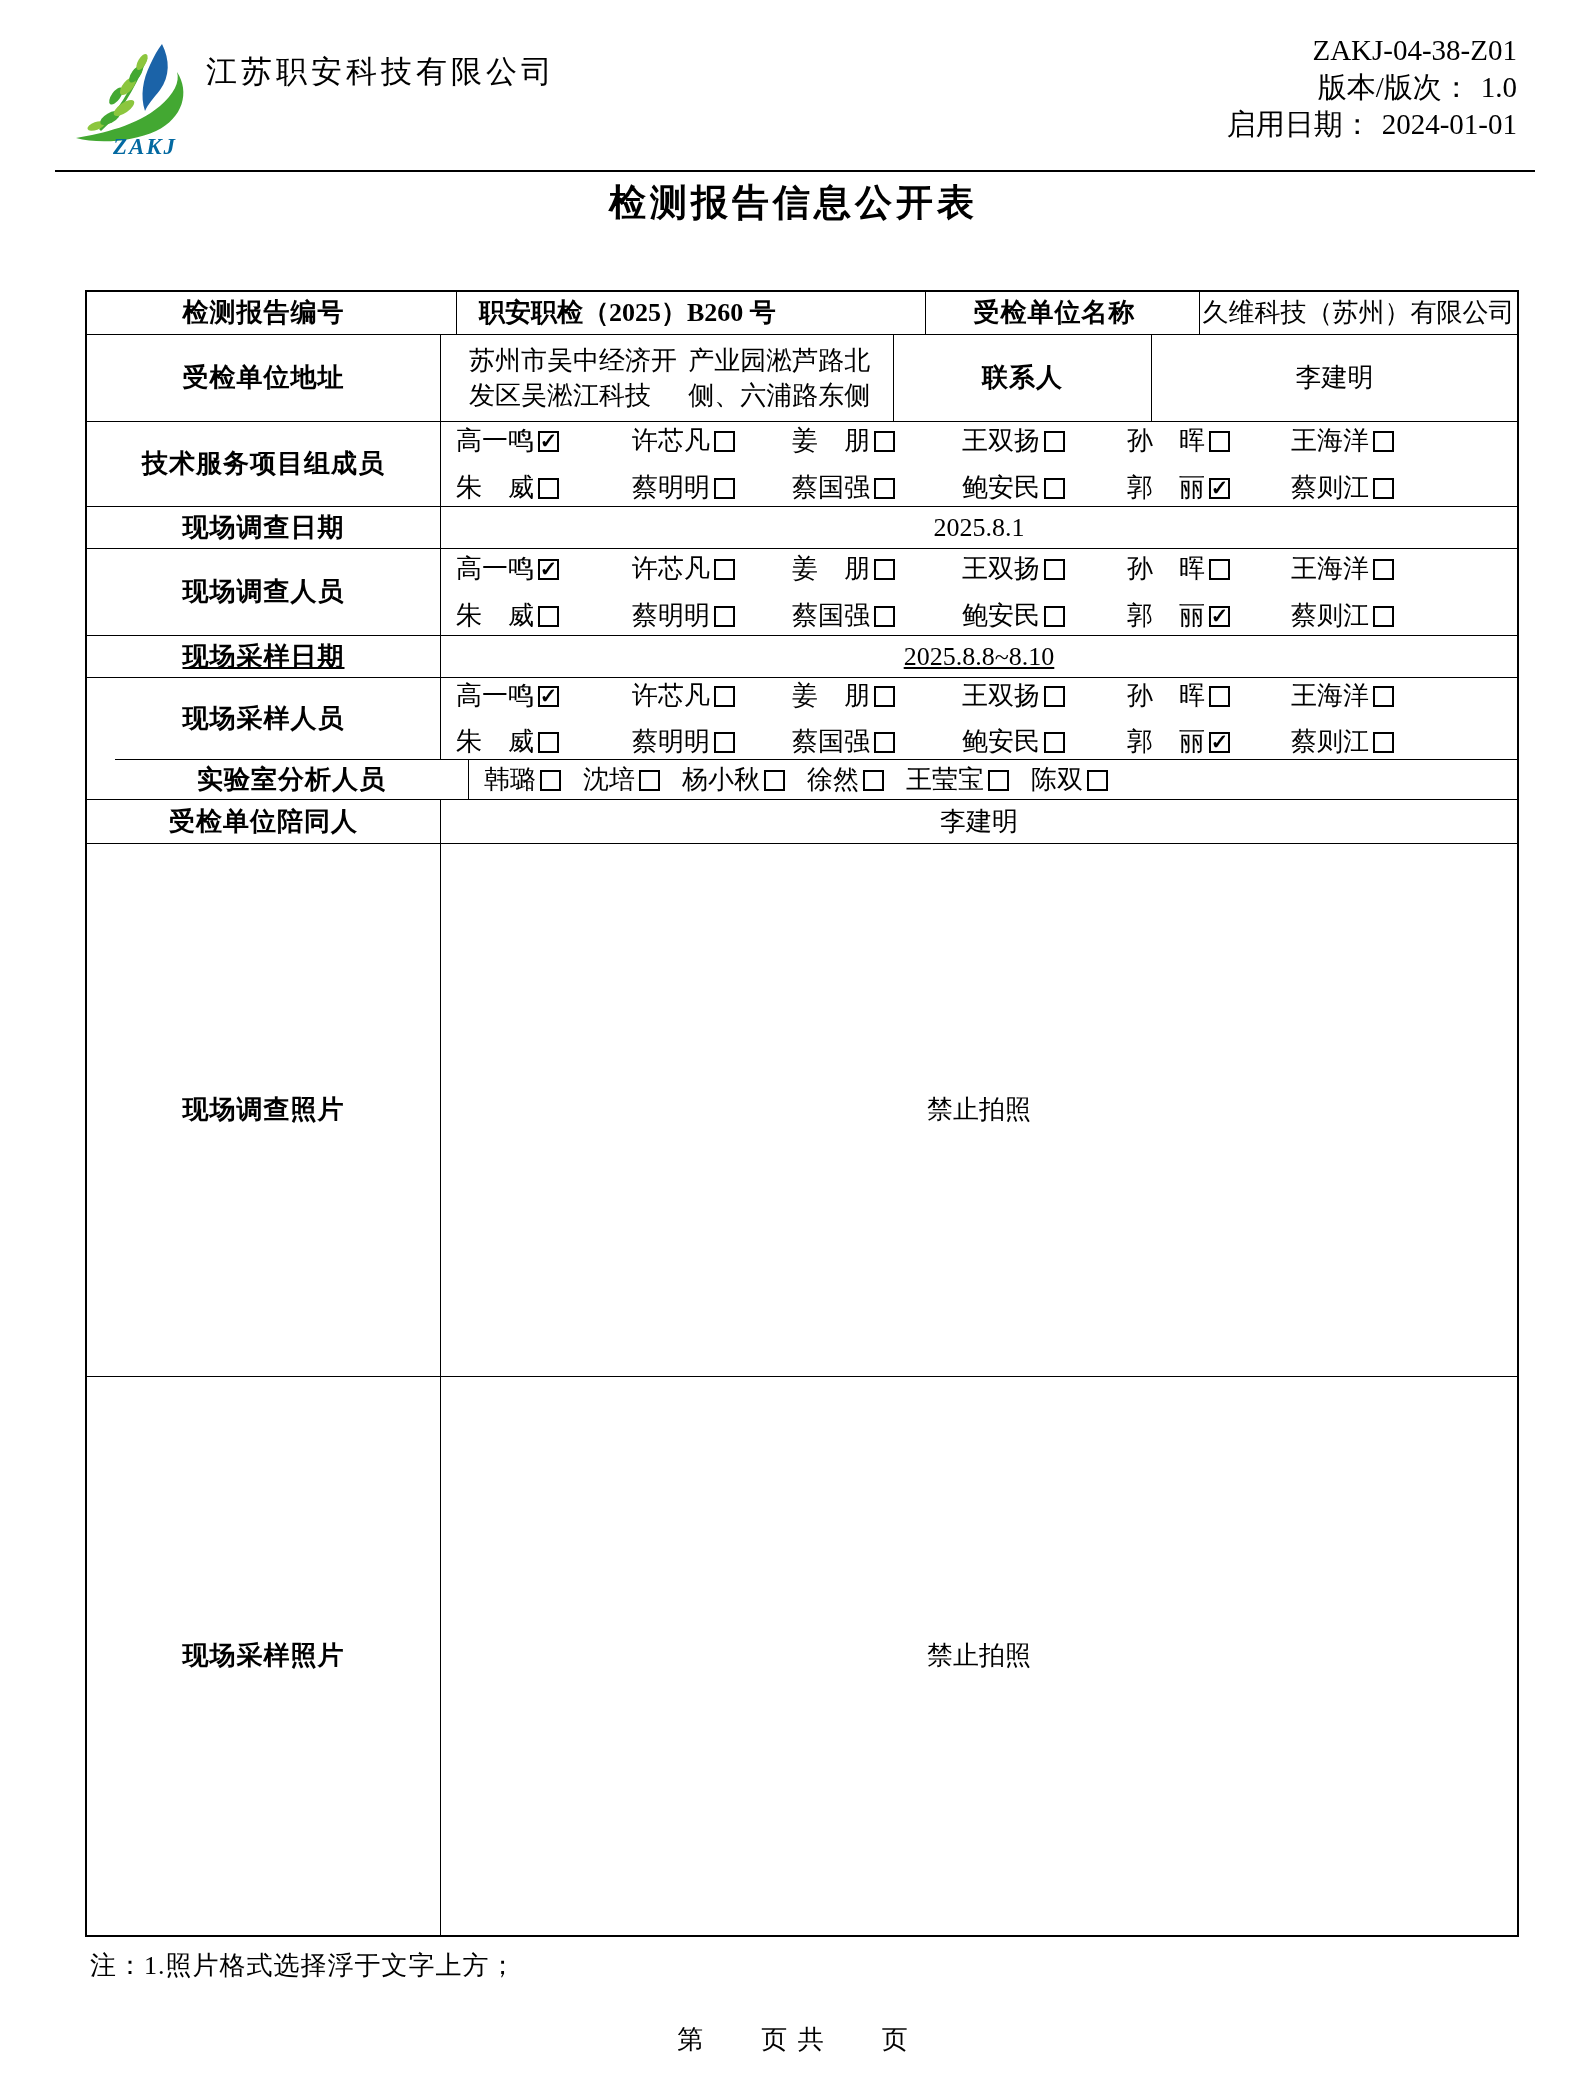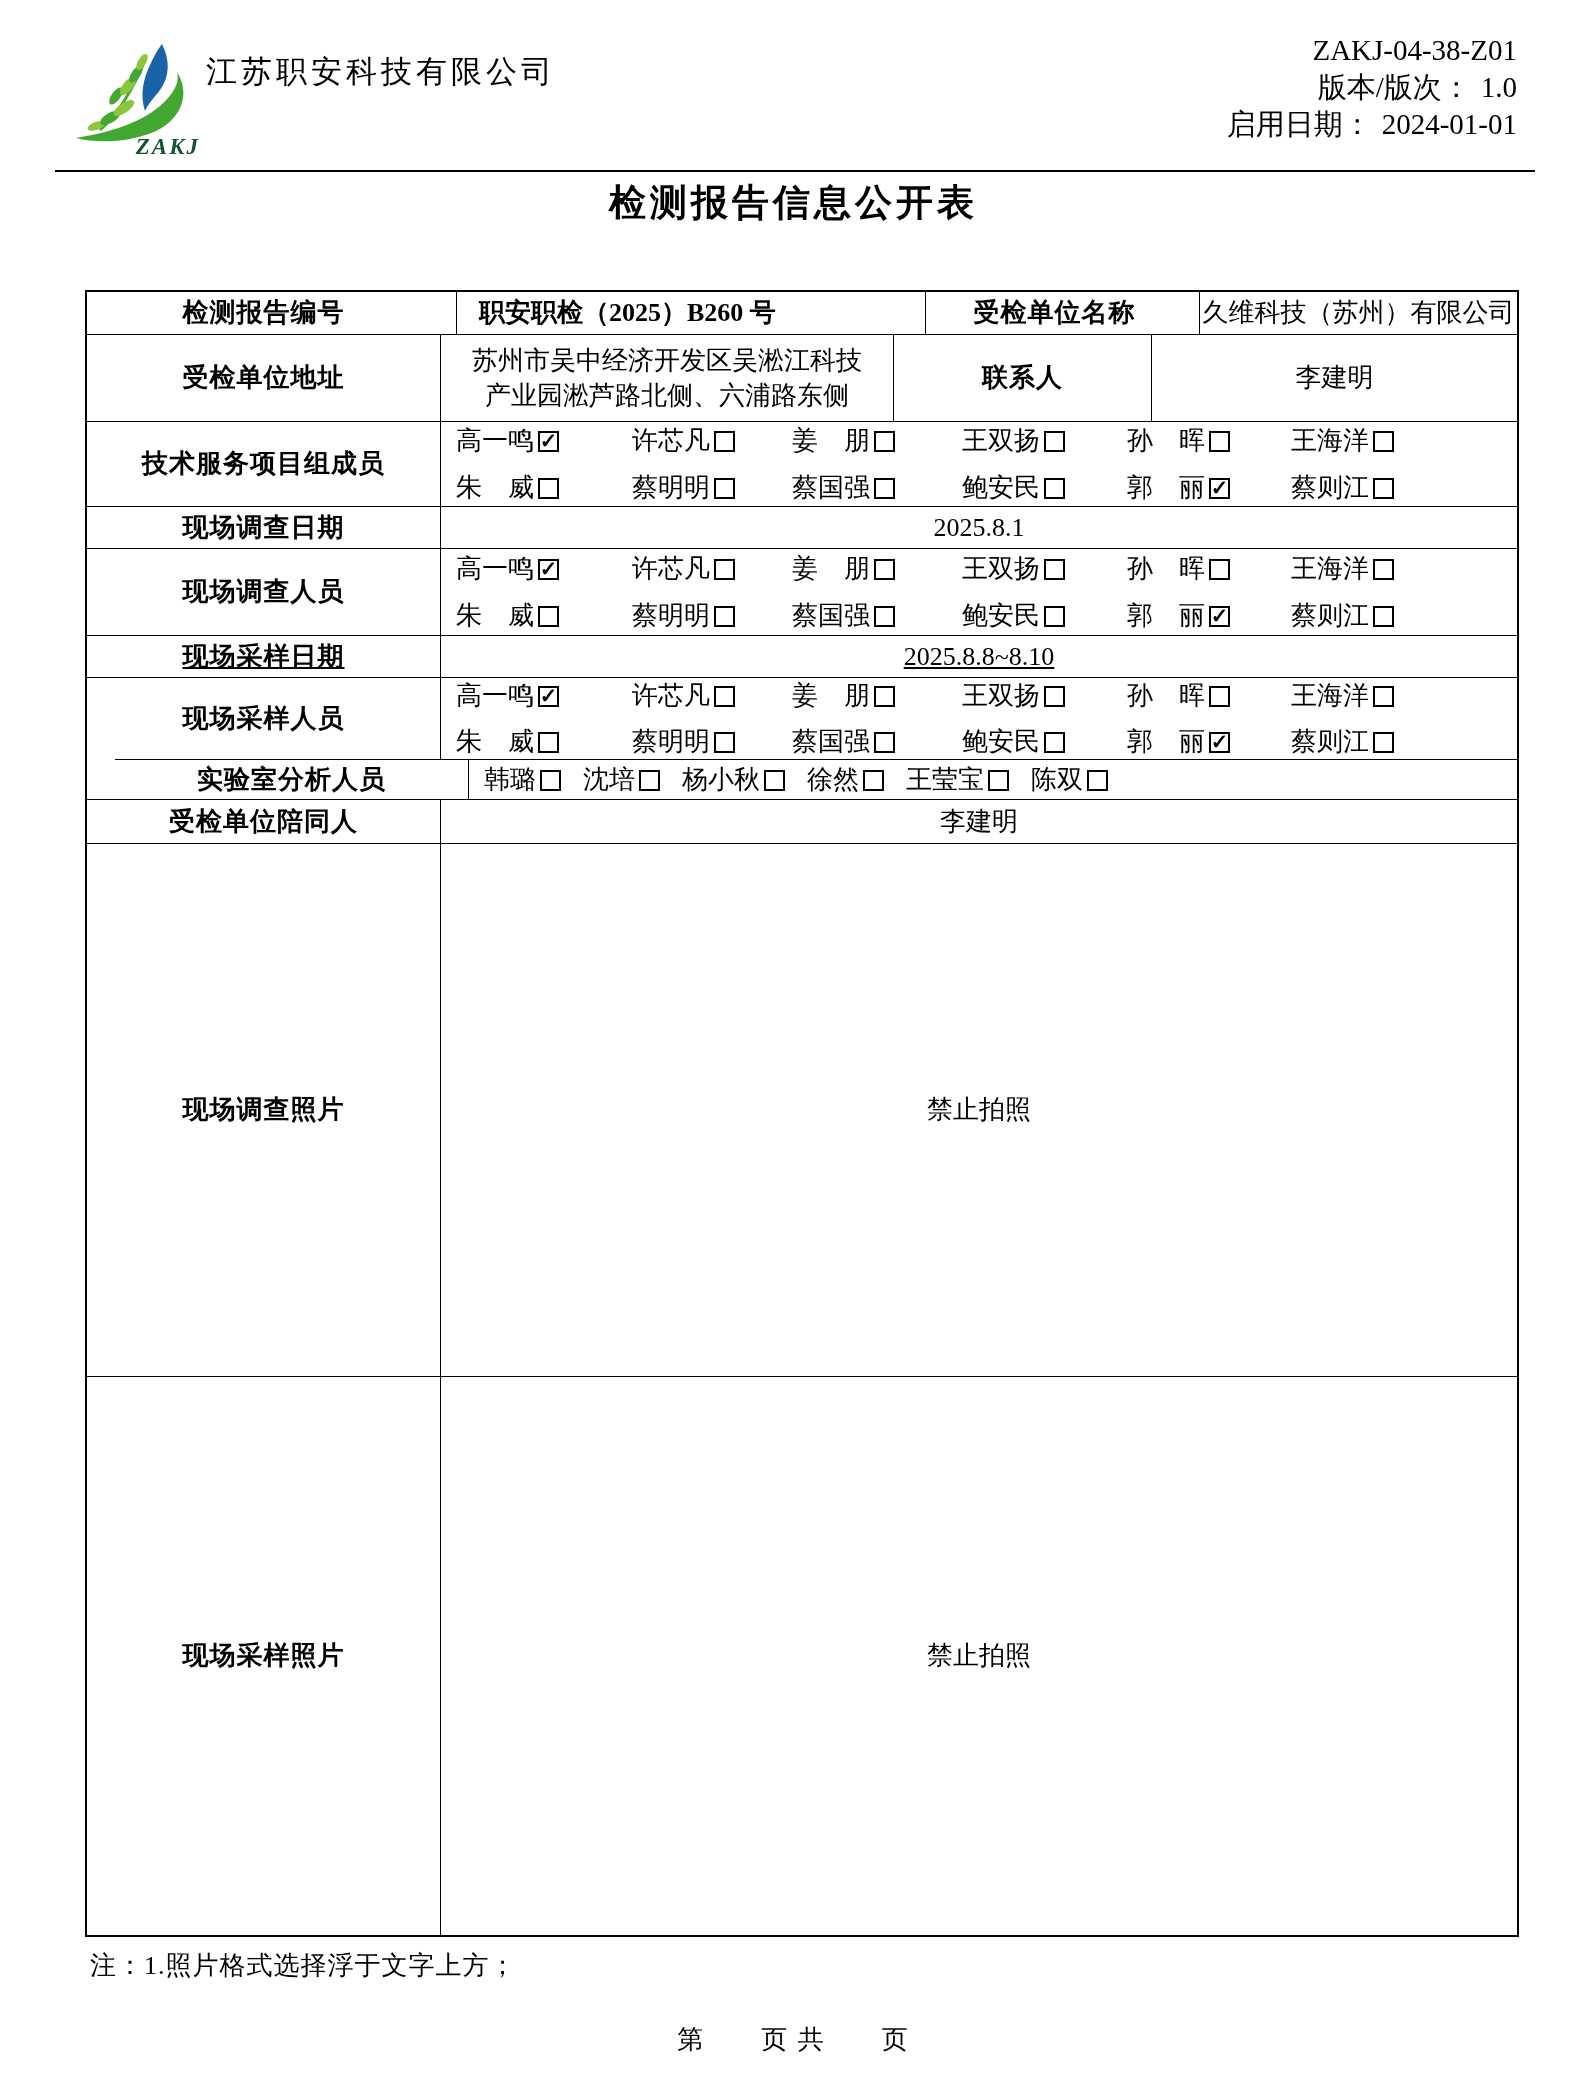--- a/index.html
+++ b/index.html
@@ -4,22 +4,22 @@
 <style>
   html,body{margin:0;padding:0;background:#e8e8e8;}
   .page{
     position:relative;width:1587px;height:2093px;background:#ffffff;
     font-family:"Liberation Serif","DejaVu Serif",serif;color:#000;overflow:hidden;
     margin:0 auto;
   }
   
   .logo-box{position:absolute;left:70px;top:34px;width:130px;height:140px;}
   .brand-text{
-    position:absolute;left:20px;top:100px;width:110px;text-align:right;
-    font-style:italic;font-weight:bold;font-size:23px;letter-spacing:2px;color:#14532d;
+    position:absolute;left:20px;top:100px;width:110px;text-align:center;
+    font-style:italic;font-weight:bold;font-size:23px;letter-spacing:2px;color:#0369a1;
   }
   .company{
     position:absolute;left:206px;top:51px;font-size:31px;letter-spacing:4px;white-space:nowrap;text-align:center;
   }
   .doc-meta{
     position:absolute;right:70px;top:32px;text-align:right;font-size:29px;line-height:37px;white-space:nowrap;
   }
   .doc-meta .val{margin-left:10px;}
   .rule{position:absolute;left:55px;right:52px;top:170px;height:2px;background:#000;}
   
@@ -35,21 +35,21 @@
   .row{display:grid;grid-template-columns:353px 453px 258px 1fr;box-sizing:border-box;}
   .row.merged{grid-template-columns:353px 1fr;}
   .row + .row{border-top:1px solid #000;}
   .cell{
     display:flex;align-items:center;justify-content:center;box-sizing:border-box;
     line-height:1.35;
   }
   .cell + .cell{border-left:1px solid #000;}
   .cell.label{font-weight:bold;letter-spacing:1px;text-align:center;}
   .cell.left{justify-content:flex-start;padding-left:22px;}
-  .cell.col{flex-direction:column;}
+  .cell.col{flex-direction:row;padding-left:28px;}
   .bold{font-weight:bold;}
   
   .r-report{height:42px;gap:16px;}
   .r-address{height:87px;}
   .r-team{height:85px;}
   .r-sdate{height:42px;}
   .r-speople{height:87px;}
   .r-cdate{height:42px;text-decoration:underline;}
   .r-cpeople{height:82px;}
   .r-lab{height:40px;margin-left:28px;}

